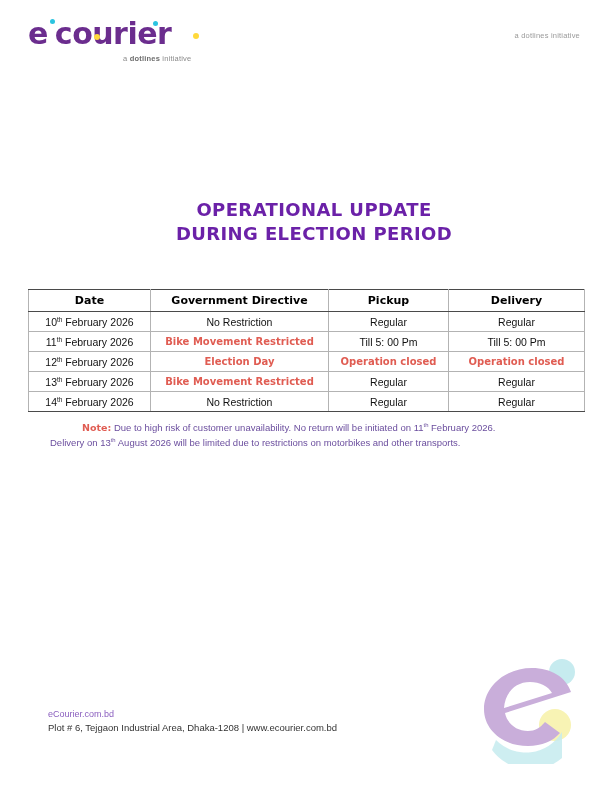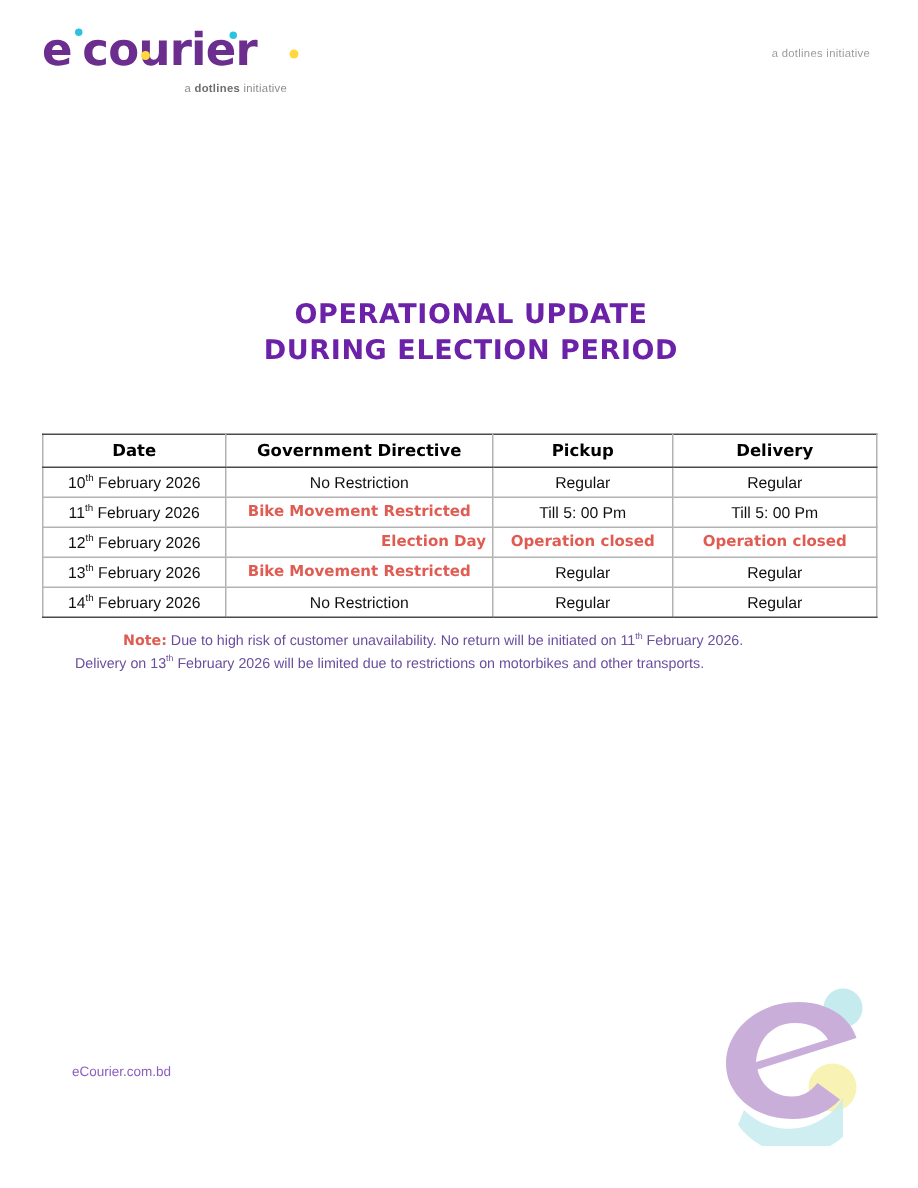--- a/index.html
+++ b/index.html
@@ -251,21 +251,21 @@
             <td>Regular</td>
           </tr>
           <tr>
             <td><span>11</span><sup>th</sup><span> February 2026</span></td>
             <td class="alert" style="color: rgb(224, 92, 82);">Bike Movement Restricted</td>
             <td>Till 5: 00 Pm</td>
             <td>Till 5: 00 Pm</td>
           </tr>
           <tr>
             <td><span>12</span><sup>th</sup><span> February 2026</span></td>
-            <td class="alert" style="color: rgb(224, 92, 82); text-align: right;">Election Day</td>
+            <td class="alert" style="color: rgb(224, 92, 82);">Election Day</td>
             <td class="alert" style="color: rgb(224, 92, 82);">Operation closed</td>
             <td class="alert" style="color: rgb(224, 92, 82);">Operation closed</td>
           </tr>
           <tr>
             <td><span>13</span><sup>th</sup><span> February 2026</span></td>
             <td class="alert" style="color: rgb(224, 92, 82);">Bike Movement Restricted</td>
             <td>Regular</td>
             <td>Regular</td>
           </tr>
           <tr>
@@ -273,29 +273,30 @@
             <td>No Restriction</td>
             <td>Regular</td>
             <td>Regular</td>
           </tr>
         </tbody>
     </table>
   </div>
 
   <div class="note-block">
     <div><span class="note-label">Note:</span><span> Due to high risk of customer unavailability. No return will be initiated on 11</span><sup>th</sup><span> February 2026.</span></div>
-    <div><span>Delivery on 13</span><sup>th</sup><span> February 2026 will be limited due to restrictions on motorbikes and other transports.</span></div>
+    <div><span>Delivery on 13</span><sup>th</sup><span> August 2026 will be limited due to restrictions on motorbikes and other transports.</span></div>
   </div>
 
   <div class="watermark">
     <svg width="130" height="118" viewBox="0 0 130 118" xmlns="http://www.w3.org/2000/svg">
       <circle cx="96" cy="26" r="13" fill="#C6EBEF"></circle>
       <circle cx="89" cy="79" r="16" fill="#F8F3B4"></circle>
       <path d="M 30 94 A 42 42 0 0 0 96 86 L 96 112 A 48 48 0 0 1 26 104 Z" fill="#C6EBEF" opacity="0.85"></path>
       <path d="M 66 22 C 39 22 18 41 18 63 C 18 84 37 100 62 100 C 76 100 87 95 94 87 L 79 76 C 74 82 69 85 62 85 C 50 85 41 77 39 67 L 105 46 C 100 31 85 22 66 22 Z M 64 36 C 74 36 82 40 86 47 L 38 62 C 39 47 49 36 64 36 Z" fill="#C9AEDA"></path>
     </svg>
   </div>
 
   <div class="footer">
     <div class="footer-link">eCourier.com.bd</div>
+    <div class="footer-address">Plot # 6, Tejgaon Industrial Area, Dhaka-1208 | www.ecourier.com.bd</div>
   </div>
 
 </div>
 
 </body></html>

